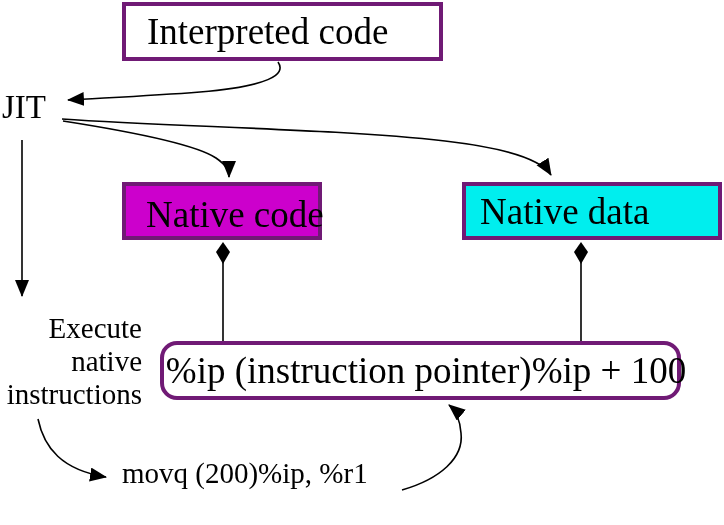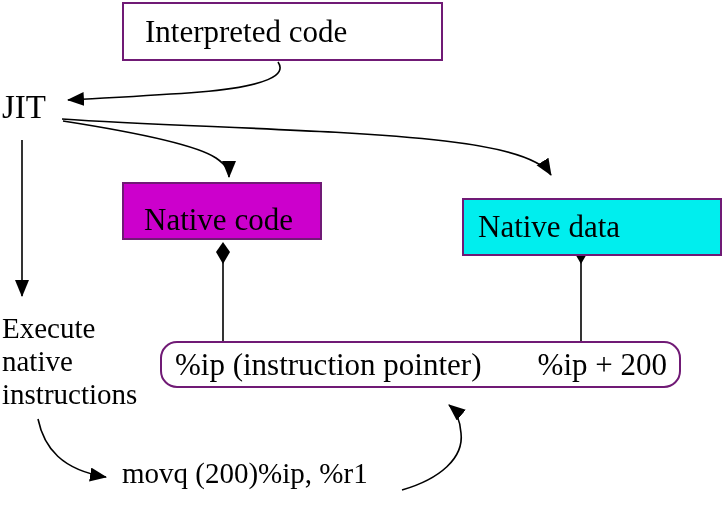--- a/index.html
+++ b/index.html
@@ -8,39 +8,39 @@
     width:724px;height:525px;
     background:#ffffff;
     font-family:"Liberation Serif","DejaVu Serif",serif;
     color:#000;
     overflow:hidden;
   }
   .layer{position:absolute;left:0;top:0;width:724px;height:525px;pointer-events:none;}
   .node{
     position:absolute;
     box-sizing:border-box;
-    border:2px solid #701a75;
+    border:4px solid #701a75;
     display:flex;
     align-items:center;
-    font-size:31px;
+    font-size:37px;
     white-space:nowrap;
   }
   .node-interpreted{left:122px;top:2px;width:321px;height:59px;padding-left:21px;background:#ffffff;}
   .node-native-code{left:122px;top:182px;width:200px;height:58px;padding-left:20px;align-items:flex-end;}
-  .node-native-data{left:462px;top:182px;width:260px;height:58px;padding-left:14px;margin-top:16px;}
+  .node-native-data{left:462px;top:182px;width:260px;height:58px;padding-left:14px;}
   .node-pointer{
-    left:160px;top:341px;width:521px;height:47px;
+    left:160px;top:341px;width:521px;height:59px;
     border-radius:17px;
-    justify-content:space-between;
-    padding-left:13px;padding-right:12px;
+    justify-content:center;
+    padding-left:23px;padding-right:12px;
     background:#ffffff;
   }
   .label{position:absolute;font-size:29px;line-height:1.14;}
   .label-jit{left:2px;top:89px;font-size:33px;}
-  .label-execute{left:2px;top:312px;width:140px;line-height:33px;}
+  .label-execute{left:2px;top:312px;width:140px;line-height:33px;text-align:right;}
   .label-note{left:122px;top:458px;line-height:31px;}
 </style>
 </head>
 <body>
 
 <div class="canvas">
 
   <svg class="layer" width="724" height="525" viewBox="0 0 724 525" xmlns="http://www.w3.org/2000/svg">
     <defs>
       <marker id="arrow" markerUnits="userSpaceOnUse" markerWidth="20" markerHeight="15" refX="16" refY="7" orient="auto">
@@ -78,20 +78,20 @@
   </div>
 
   <div class="node node-native-data" style="background-color: rgb(0, 238, 238);">
     <span>Native data</span>
   </div>
 
   <div class="label label-execute">Execute native instructions</div>
 
   <div class="node node-pointer">
     <span>%ip (instruction pointer)</span>
-    <span>%ip + 200</span>
+    <span>%ip + 100</span>
   </div>
 
   <div class="label label-note">
     <div>movq (200)%ip, %r1</div>
   </div>
 
 </div>
 
 </body></html>

